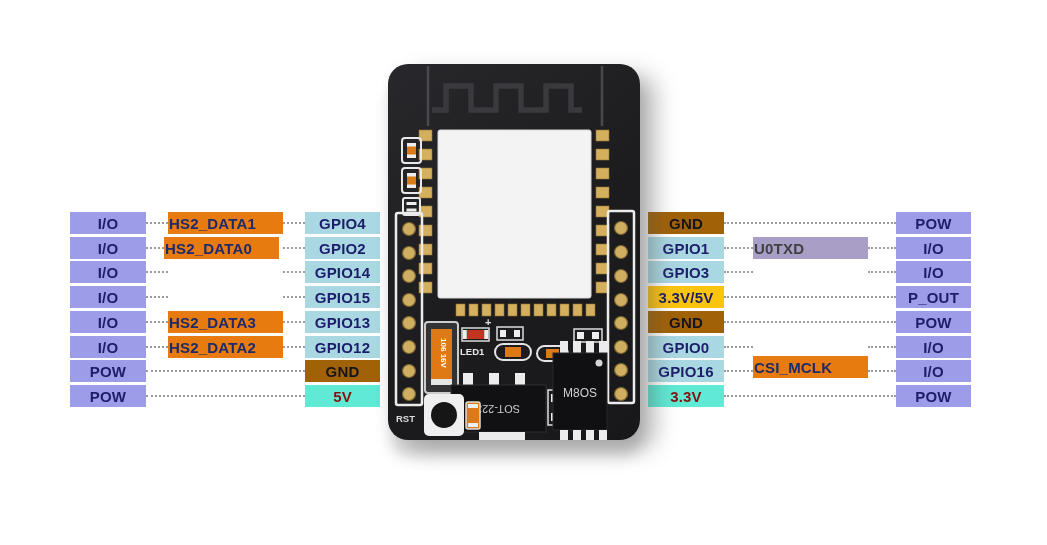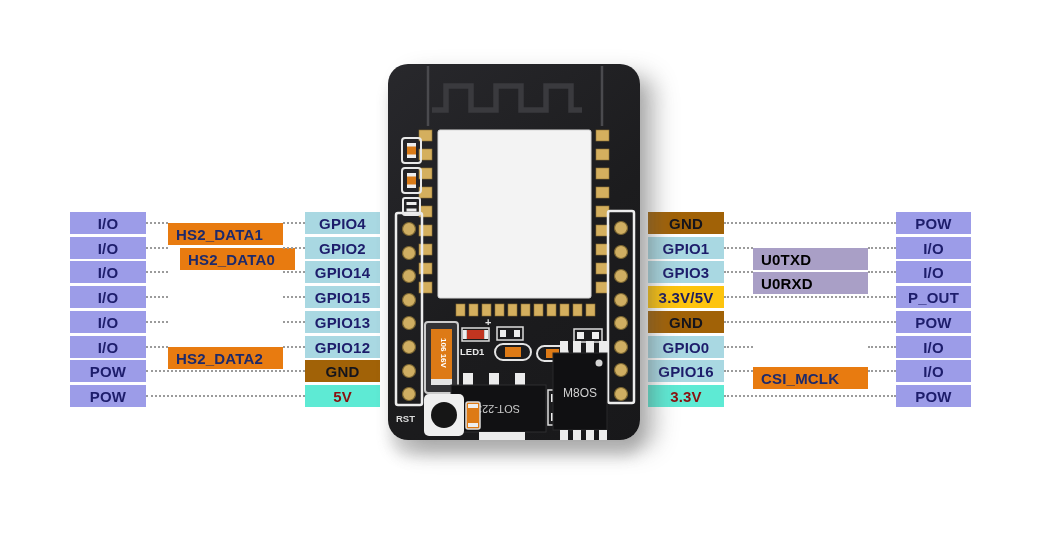--- a/index.html
+++ b/index.html
@@ -1,25 +1,25 @@
 <!DOCTYPE html>
 <html><head>
 <meta charset="utf-8">
 <style>
   html,body{margin:0;padding:0;background:#fff;}
   .canvas{position:relative;width:1047px;height:545px;background:#ffffff;overflow:hidden;
           font-family:"Liberation Sans",sans-serif;}
   .box{position:absolute;height:22px;display:flex;align-items:center;justify-content:center;
        font-weight:700;font-size:15px;letter-spacing:.2px;}
-  .lft{justify-content:flex-start;padding-left:8px;box-sizing:border-box;margin-top:11px;}
+  .lft{justify-content:flex-start;padding-left:1px;box-sizing:border-box;}
   .w-type{width:76px}.w-func{width:115px}.w-pin{width:75px}
   .lav{background:#9c9ce8;color:#1d1d6b}
   .blu{background:#a9d8e2;color:#1d1d6b}
   .org{background:#e87b10;color:#1d2a6b}
-  .pur{background:#a99fc6;color:#000000}
+  .pur{background:#a99fc6;color:#404040}
   .gry{background:#a16207;color:#14141c}
   .red{background:#5eead4;color:#8a1010}
   .yel{background:#fdc40e;color:#1d1d5e}
   .dots{position:absolute;height:0;border-top:2px dotted #9b9b9b;}
   .board{position:absolute;left:388px;top:64px;width:252px;height:376px;border-radius:20px;
          background:linear-gradient(140deg,#28282c 0%,#1c1c1e 55%,#18181a 100%);
          box-shadow:16px 10px 22px rgba(90,90,90,.40),2px 16px 14px rgba(120,120,120,.30);}
   .board svg{position:absolute;left:0;top:0;}
 </style>
 </head>
@@ -28,36 +28,37 @@
 <div class="canvas">
 
   <div class="box w-type lav" style="left:70px;top:212px">I/O</div>
   <div class="dots" style="left:146px;top:222px;width:22px"></div>
   <div class="box w-func org lft" style="left:168px;top:212px">HS2_DATA1</div>
   <div class="dots" style="left:283px;top:222px;width:22px"></div>
   <div class="box w-pin blu" style="left:305px;top:212px">GPIO4</div>
 
   <div class="box w-type lav" style="left:70px;top:237px">I/O</div>
   <div class="dots" style="left:146px;top:247px;width:22px"></div>
-  <div class="box w-func org lft" style="left:180px;top:237px">HS2_DATA0</div>
+  <div class="box w-func org lft" style="left:164px;top:237px">HS2_DATA0</div>
   <div class="dots" style="left:283px;top:247px;width:22px"></div>
   <div class="box w-pin blu" style="left:305px;top:237px">GPIO2</div>
 
   <div class="box w-type lav" style="left:70px;top:261px">I/O</div>
   <div class="dots" style="left:146px;top:271px;width:22px"></div>
   <div class="dots" style="left:283px;top:271px;width:22px"></div>
   <div class="box w-pin blu" style="left:305px;top:261px">GPIO14</div>
 
   <div class="box w-type lav" style="left:70px;top:286px">I/O</div>
   <div class="dots" style="left:146px;top:296px;width:22px"></div>
   <div class="dots" style="left:283px;top:296px;width:22px"></div>
   <div class="box w-pin blu" style="left:305px;top:286px">GPIO15</div>
 
   <div class="box w-type lav" style="left:70px;top:311px">I/O</div>
   <div class="dots" style="left:146px;top:321px;width:22px"></div>
+  <div class="box w-func org lft" style="left:168px;top:311px">HS2_DATA3</div>
   <div class="dots" style="left:283px;top:321px;width:22px"></div>
   <div class="box w-pin blu" style="left:305px;top:311px">GPIO13</div>
 
   <div class="box w-type lav" style="left:70px;top:336px">I/O</div>
   <div class="dots" style="left:146px;top:346px;width:22px"></div>
   <div class="box w-func org lft" style="left:168px;top:336px">HS2_DATA2</div>
   <div class="dots" style="left:283px;top:346px;width:22px"></div>
   <div class="box w-pin blu" style="left:305px;top:336px">GPIO12</div>
 
   <div class="box w-type lav" style="left:70px;top:360px">POW</div>
@@ -73,21 +74,20 @@
   <div class="box w-pin lav" style="left:896px;top:212px">POW</div>
 
   <div class="box w-type blu" style="left:648px;top:237px">GPIO1</div>
   <div class="dots" style="left:724px;top:247px;width:29px"></div>
   <div class="box w-func pur lft" style="left:753px;top:237px">U0TXD</div>
   <div class="dots" style="left:868px;top:247px;width:28px"></div>
   <div class="box w-pin lav" style="left:896px;top:237px">I/O</div>
 
   <div class="box w-type blu" style="left:648px;top:261px">GPIO3</div>
   <div class="dots" style="left:724px;top:271px;width:29px"></div>
-  <div class="box w-func pur lft" style="left:753px;top:261px">U0RXD</div>
   <div class="dots" style="left:868px;top:271px;width:28px"></div>
   <div class="box w-pin lav" style="left:896px;top:261px">I/O</div>
 
   <div class="box w-type yel" style="left:648px;top:286px">3.3V/5V</div>
   <div class="dots" style="left:724px;top:296px;width:172px"></div>
   <div class="box w-pin lav" style="left:896px;top:286px">P_OUT</div>
 
   <div class="box w-type gry" style="left:648px;top:311px">GND</div>
   <div class="dots" style="left:724px;top:321px;width:172px"></div>
   <div class="box w-pin lav" style="left:896px;top:311px">POW</div>

